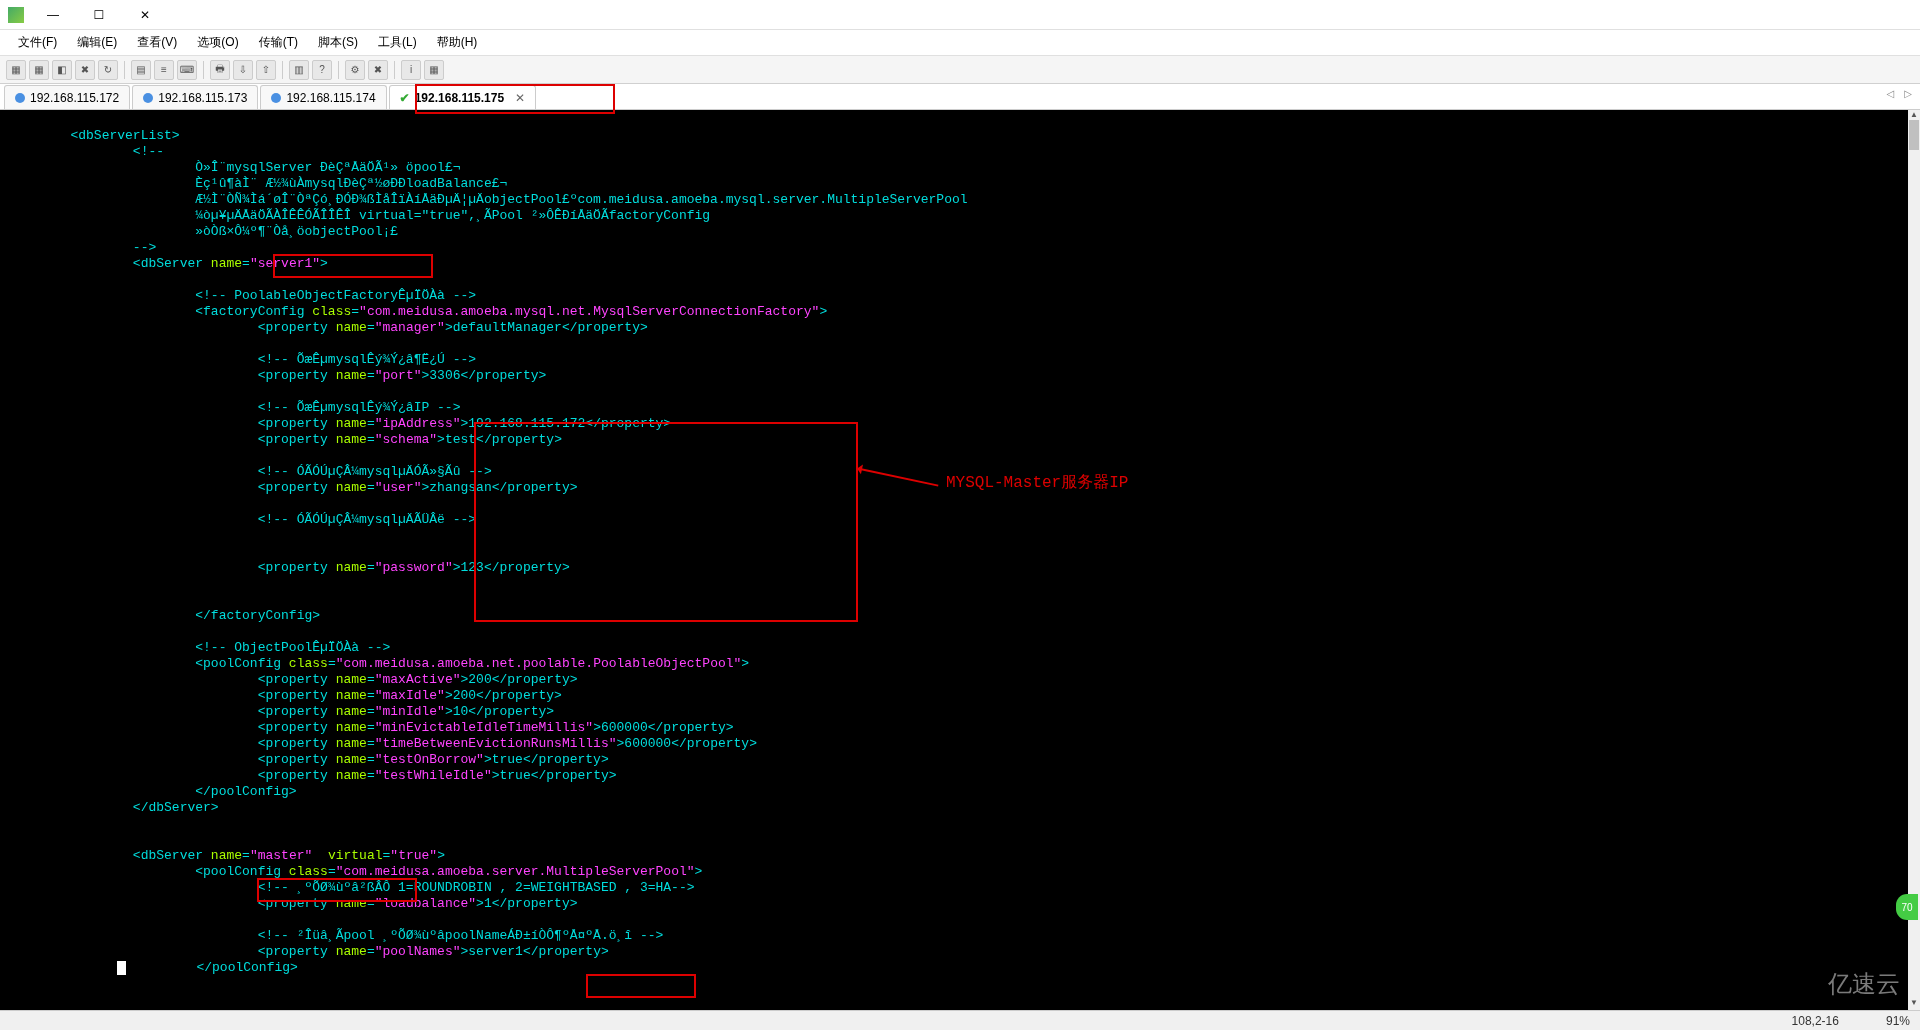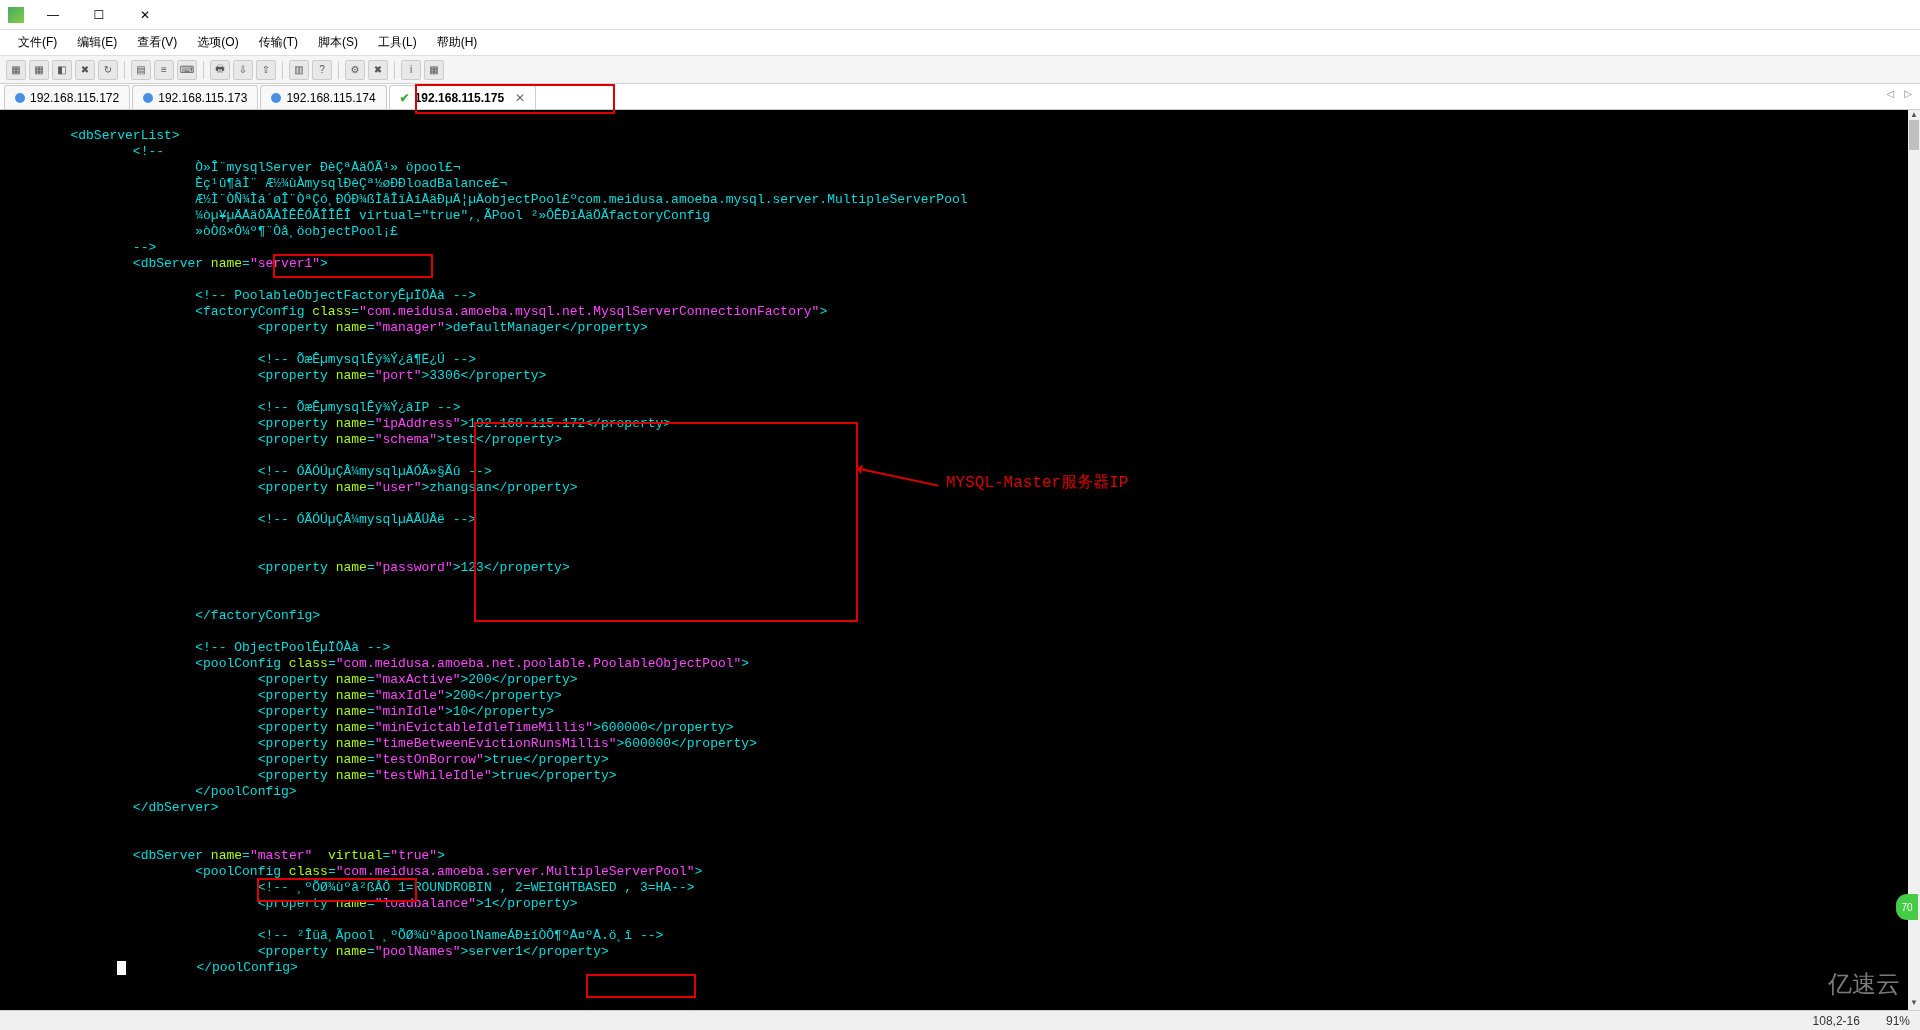--- a/index.html
+++ b/index.html
@@ -27,21 +27,21 @@
 .terminal .mg { color: #ff44ff; }
 .terminal .yl { color: #aaff00; }
 .terminal .wt { color: #ffffff; }
 .redbox1 { position: absolute; border: 2px solid #d00; pointer-events: none; z-index: 5; }
 .annot { position: absolute; color: #d00; font-size: 16px; font-family: Liberation Mono, monospace; z-index: 6; }
 .arrow-line { position: absolute; height: 2px; background: #d00; z-index: 5; transform-origin: left center; }
 .arrow-line::after { content: ""; position: absolute; left: -8px; top: -4px; border: 5px solid transparent; border-right-color: #d00; }
 .vscroll { position: absolute; right: 0; top: 110px; bottom: 20px; width: 12px; background: #f0f0f0; }
 .vscroll .thumb { position: absolute; left: 1px; right: 1px; top: 10px; height: 30px; background: #c0c0c0; }
 .vscroll .arr { position: absolute; left: 0; right: 0; height: 12px; text-align: center; font-size: 8px; color: #555; }
-.statusbar { position: absolute; left: 0; right: 0; bottom: 0; height: 20px; background: #f0f0f0; border-top: 1px solid #ccc; display: flex; align-items: center; justify-content: flex-end; padding: 0 10px; gap: 26px; font-size: 12px; color: #333; }
+.statusbar { position: absolute; left: 0; right: 0; bottom: 0; height: 20px; background: #f0f0f0; border-top: 1px solid #ccc; display: flex; align-items: center; justify-content: flex-end; padding: 0 10px; gap: 47px; font-size: 12px; color: #333; }
 .cursor-block { display: inline-block; width: 9px; height: 14px; background: #fff; vertical-align: middle; }
 .watermark { position: absolute; right: 20px; bottom: 30px; color: #ccc; font-size: 24px; font-family: "Microsoft YaHei"; opacity: 0.6; z-index: 20; }
 .greenbadge { position: absolute; right: 2px; bottom: 110px; width: 22px; height: 26px; background: #4c4; border-radius: 11px 0 0 11px; color: #fff; font-size: 10px; display: flex; align-items: center; justify-content: center; z-index: 20; }
 </style>
 </head>
 <body>
 
 <div class="titlebar">
   <div class="icon"></div>
   <div class="winbtn">—</div>

